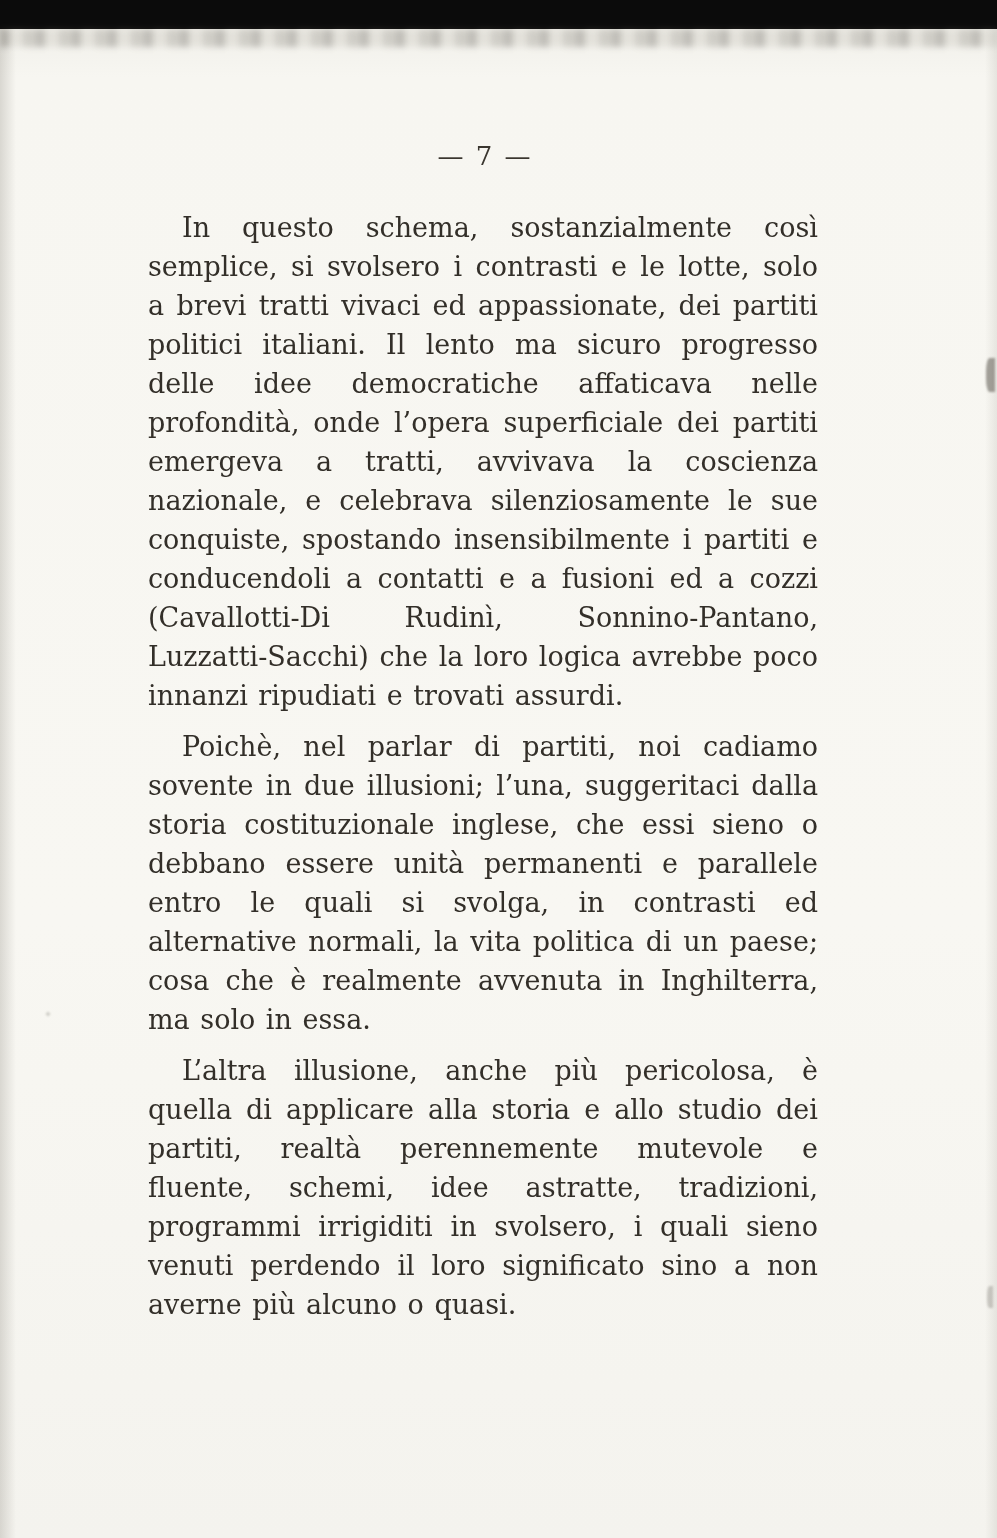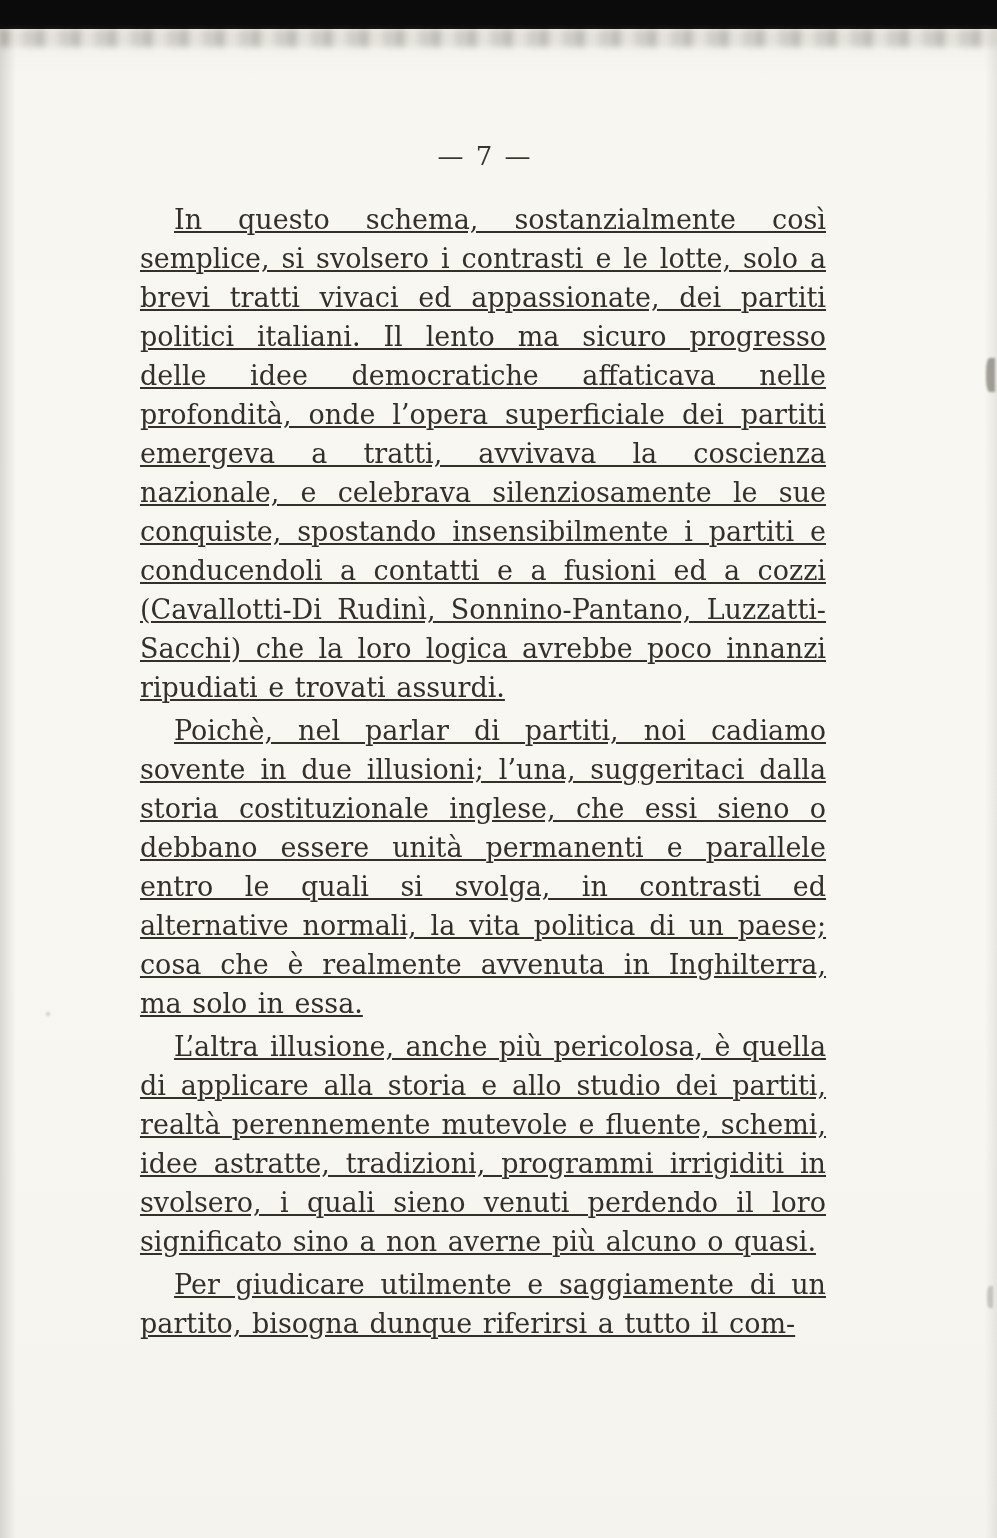--- a/index.html
+++ b/index.html
@@ -58,23 +58,22 @@
     top: 196px;
     left: 136px;
     width: 694px;
     font-size: 27px;
     line-height: 39px;
     text-align: justify;
     word-spacing: 2px;
     color: #332f29;
   }
   .text-block p {
-    margin: 4px;
+    margin: 12px;
     text-indent: 34px;
-    text-decoration: underline;
   }
   
   .speck {
     position: absolute;
     background: rgba(62, 57, 48, 0.45);
     border-radius: 50%;
     filter: blur(1px);
   }
   .speck-a { right: 2px; top: 358px; width: 9px; height: 34px; border-radius: 40% 0 0 40%; }
   .speck-b { right: 4px; top: 1286px; width: 6px; height: 22px; border-radius: 40% 0 0 40%; opacity: .5; }
@@ -87,20 +86,19 @@
 
   <div class="band-black"></div>
   <div class="band-mottle"></div>
 
   <div class="page-number">— 7 —</div>
 
   <div class="text-block">
     <p>In questo schema, sostanzialmente così semplice, si svolsero i contrasti e le lotte, solo a brevi tratti vivaci ed appassionate, dei partiti politici italiani. Il lento ma sicuro progresso delle idee democratiche affaticava nelle profondità, onde l’opera superficiale dei partiti emergeva a tratti, avvivava la coscienza nazionale, e celebrava silenziosamente le sue conquiste, spostando insensibilmente i partiti e conducendoli a contatti e a fusioni ed a cozzi (Cavallotti-Di Rudinì, Sonnino-Pantano, Luzzatti-Sacchi) che la loro logica avrebbe poco innanzi ripudiati e trovati assurdi.</p>
     <p>Poichè, nel parlar di partiti, noi cadiamo sovente in due illusioni; l’una, suggeritaci dalla storia costituzionale inglese, che essi sieno o debbano essere unità permanenti e parallele entro le quali si svolga, in contrasti ed alternative normali, la vita politica di un paese; cosa che è realmente avvenuta in Inghilterra, ma solo in essa.</p>
     <p>L’altra illusione, anche più pericolosa, è quella di applicare alla storia e allo studio dei partiti, realtà perennemente mutevole e fluente, schemi, idee astratte, tradizioni, programmi irrigiditi in svolsero, i quali sieno venuti perdendo il loro significato sino a non averne più alcuno o quasi.</p>
-    <p>Per giudicare utilmente e saggiamente di un partito, bisogna dunque riferirsi a tutto il com-</p>
   </div>
 
   <div class="speck speck-a"></div>
   <div class="speck speck-b"></div>
   <div class="speck speck-c"></div>
 
 </div>
 
 </body></html>

